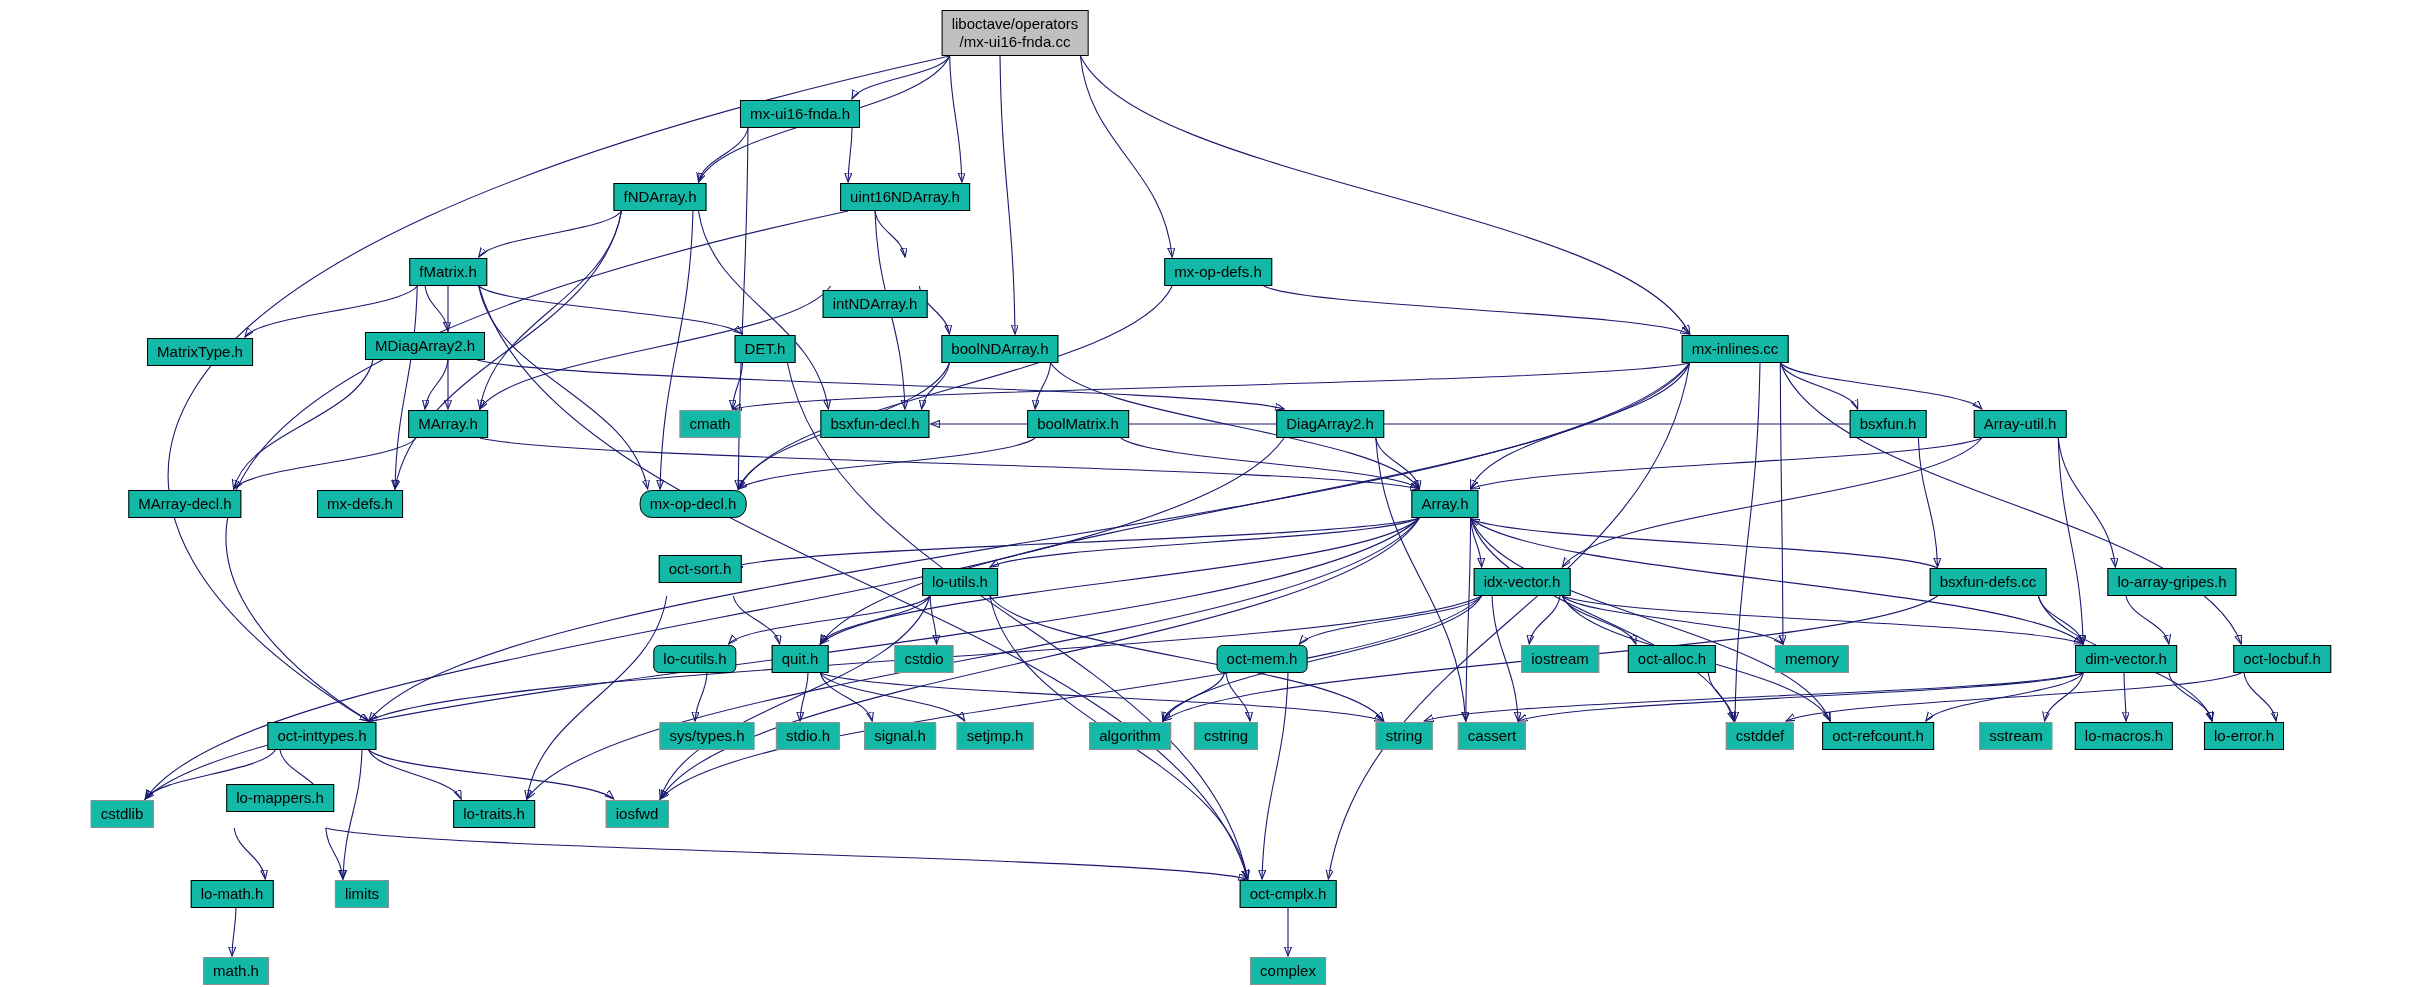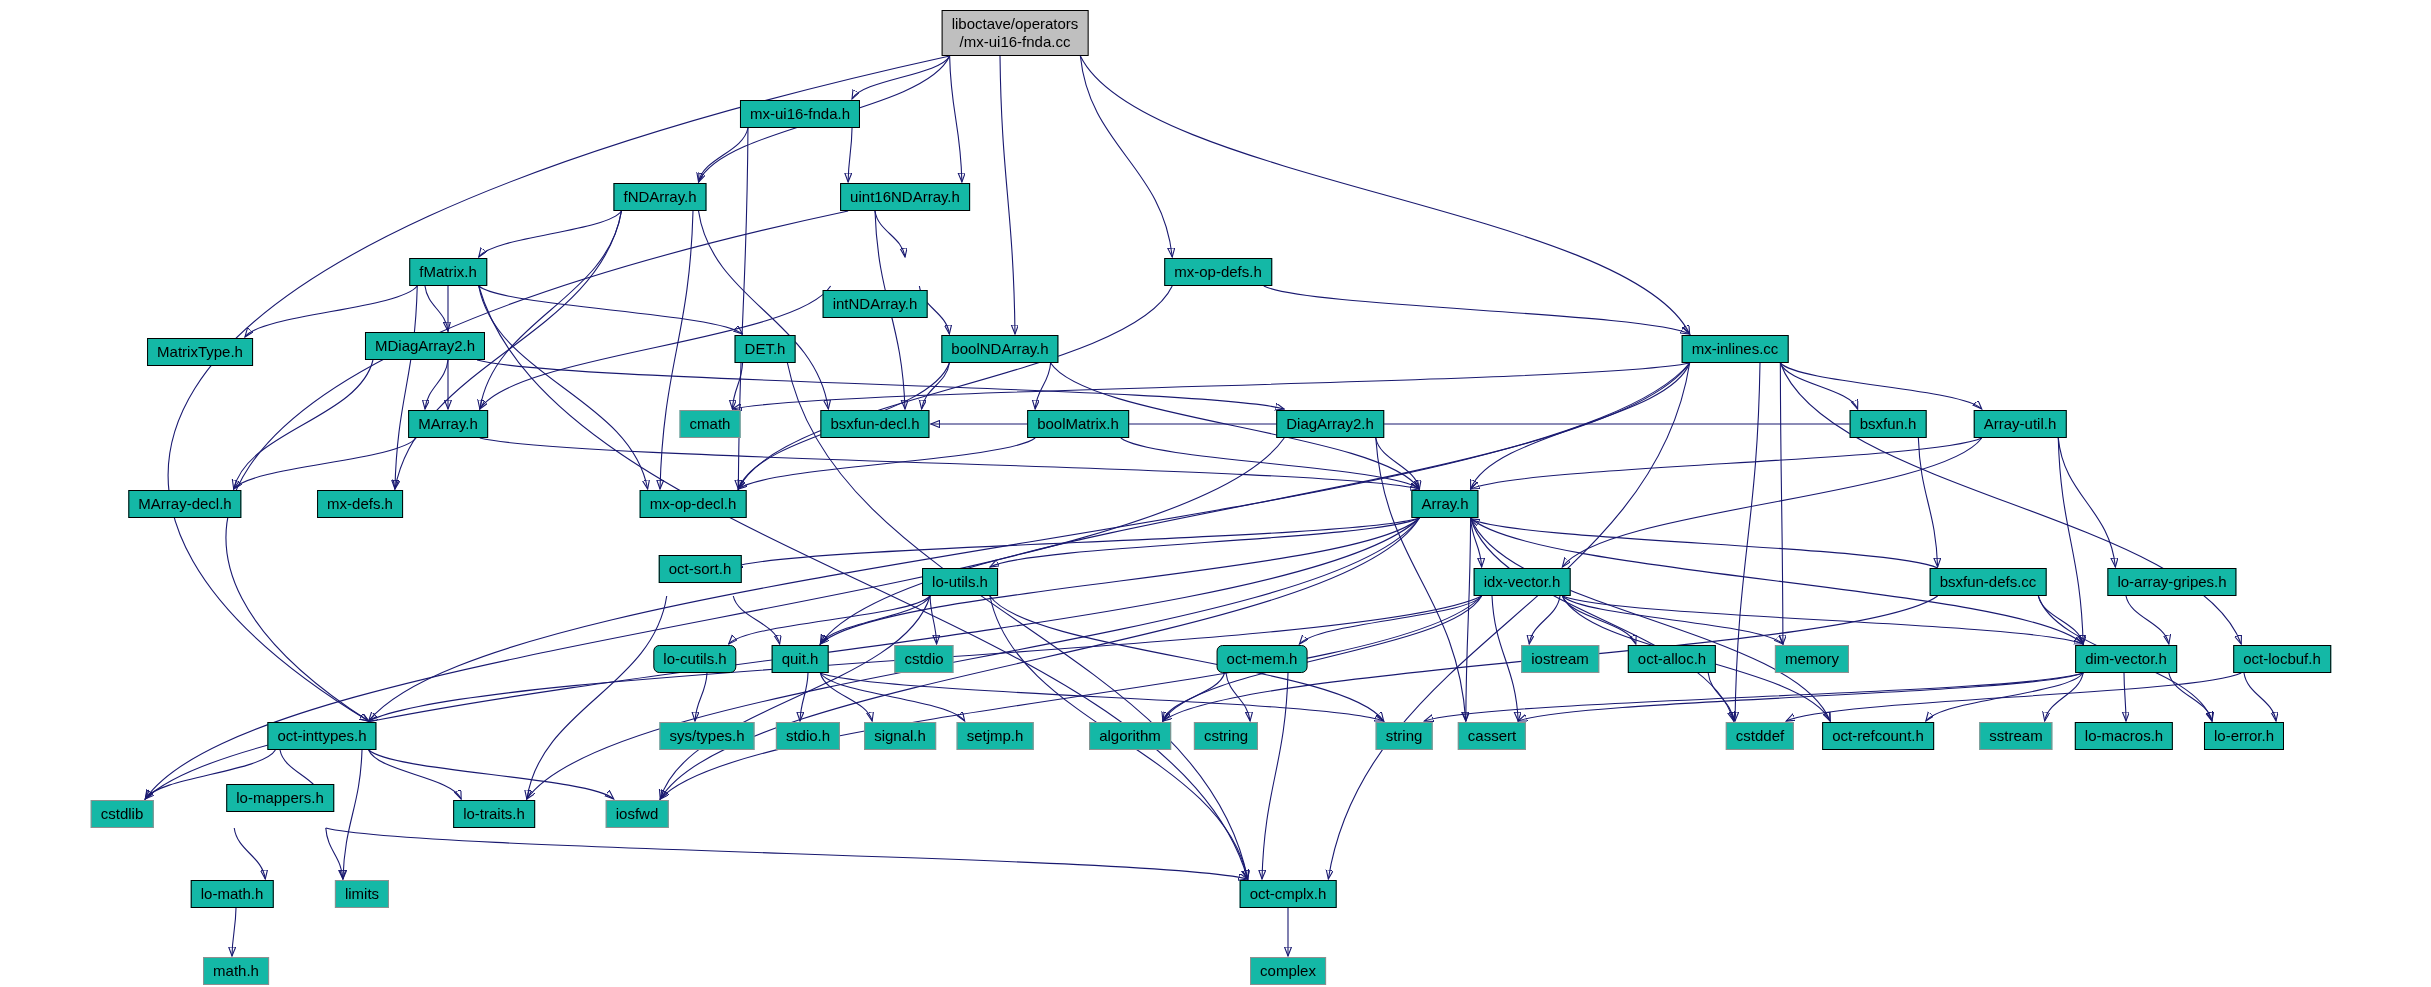--- a/index.html
+++ b/index.html
@@ -180,21 +180,21 @@
     <div class="node header" style="left: 1735px; top: 335px;">mx-inlines.cc</div>
     <div class="node header" style="left: 448px; top: 410px;">MArray.h</div>
     <div class="node sys" style="left: 710px; top: 410px;">cmath</div>
     <div class="node header" style="left: 875px; top: 410px;">bsxfun-decl.h</div>
     <div class="node header" style="left: 1078px; top: 410px;">boolMatrix.h</div>
     <div class="node header" style="left: 1330px; top: 410px;">DiagArray2.h</div>
     <div class="node header" style="left: 1888px; top: 410px;">bsxfun.h</div>
     <div class="node header" style="left: 2020px; top: 410px;">Array-util.h</div>
     <div class="node header" style="left: 185px; top: 490px;">MArray-decl.h</div>
     <div class="node header" style="left: 360px; top: 490px;">mx-defs.h</div>
-    <div class="node header" style="left: 693px; top: 490px;">mx-op-decl.h</div>
+    <div class="node header" style="left: 693px; top: 490px; border-radius: 12px;">mx-op-decl.h</div>
     <div class="node header" style="left: 1445px; top: 490px;">Array.h</div>
     <div class="node header" style="left: 700px; top: 555px;">oct-sort.h</div>
     <div class="node header" style="left: 960px; top: 568px;">lo-utils.h</div>
     <div class="node header" style="left: 1522px; top: 568px;">idx-vector.h</div>
     <div class="node header" style="left: 1988px; top: 568px;">bsxfun-defs.cc</div>
     <div class="node header" style="left: 2172px; top: 568px;">lo-array-gripes.h</div>
     <div class="node header" style="left: 695px; top: 645px; border-radius: 6px;">lo-cutils.h</div>
     <div class="node header" style="left: 800px; top: 645px;">quit.h</div>
     <div class="node sys" style="left: 915px; top: 645px; margin-left: 9px;">cstdio</div>
     <div class="node header" style="left: 1262px; top: 645px; border-radius: 6px;">oct-mem.h</div>

